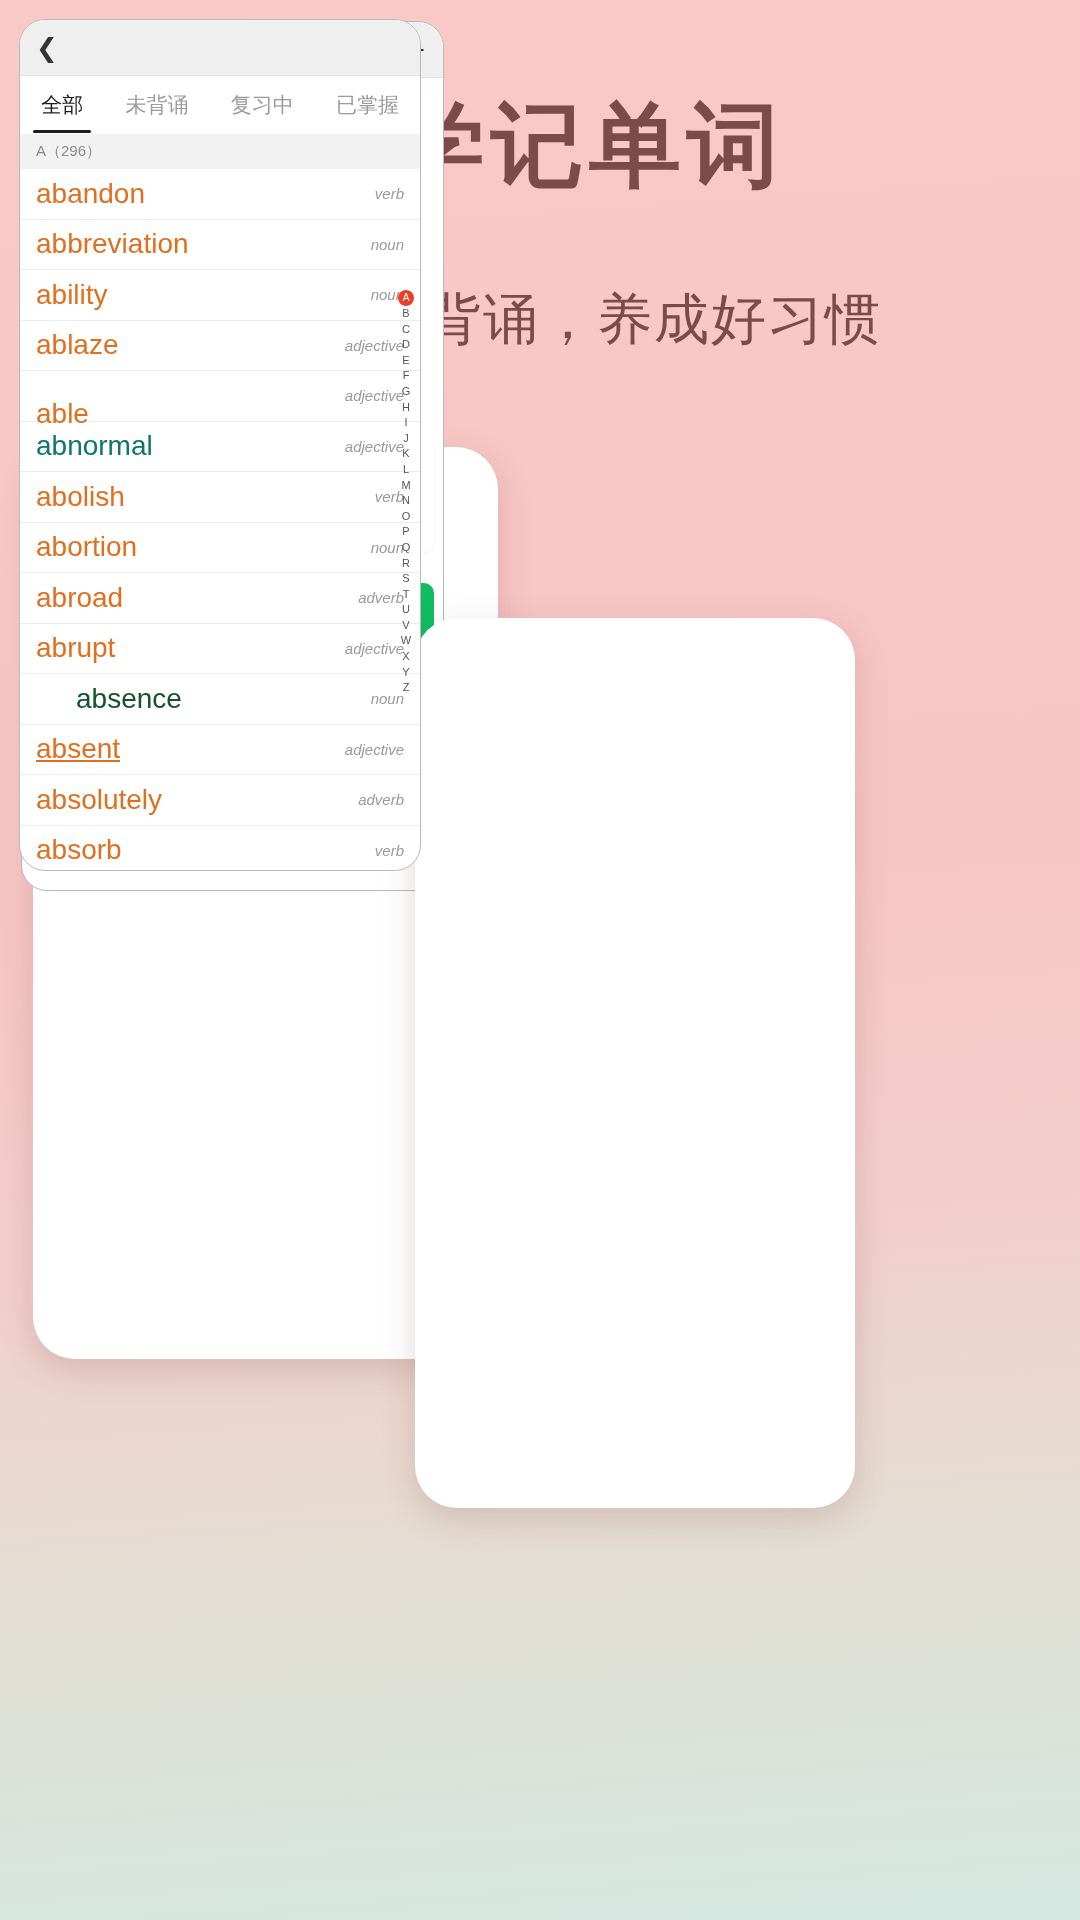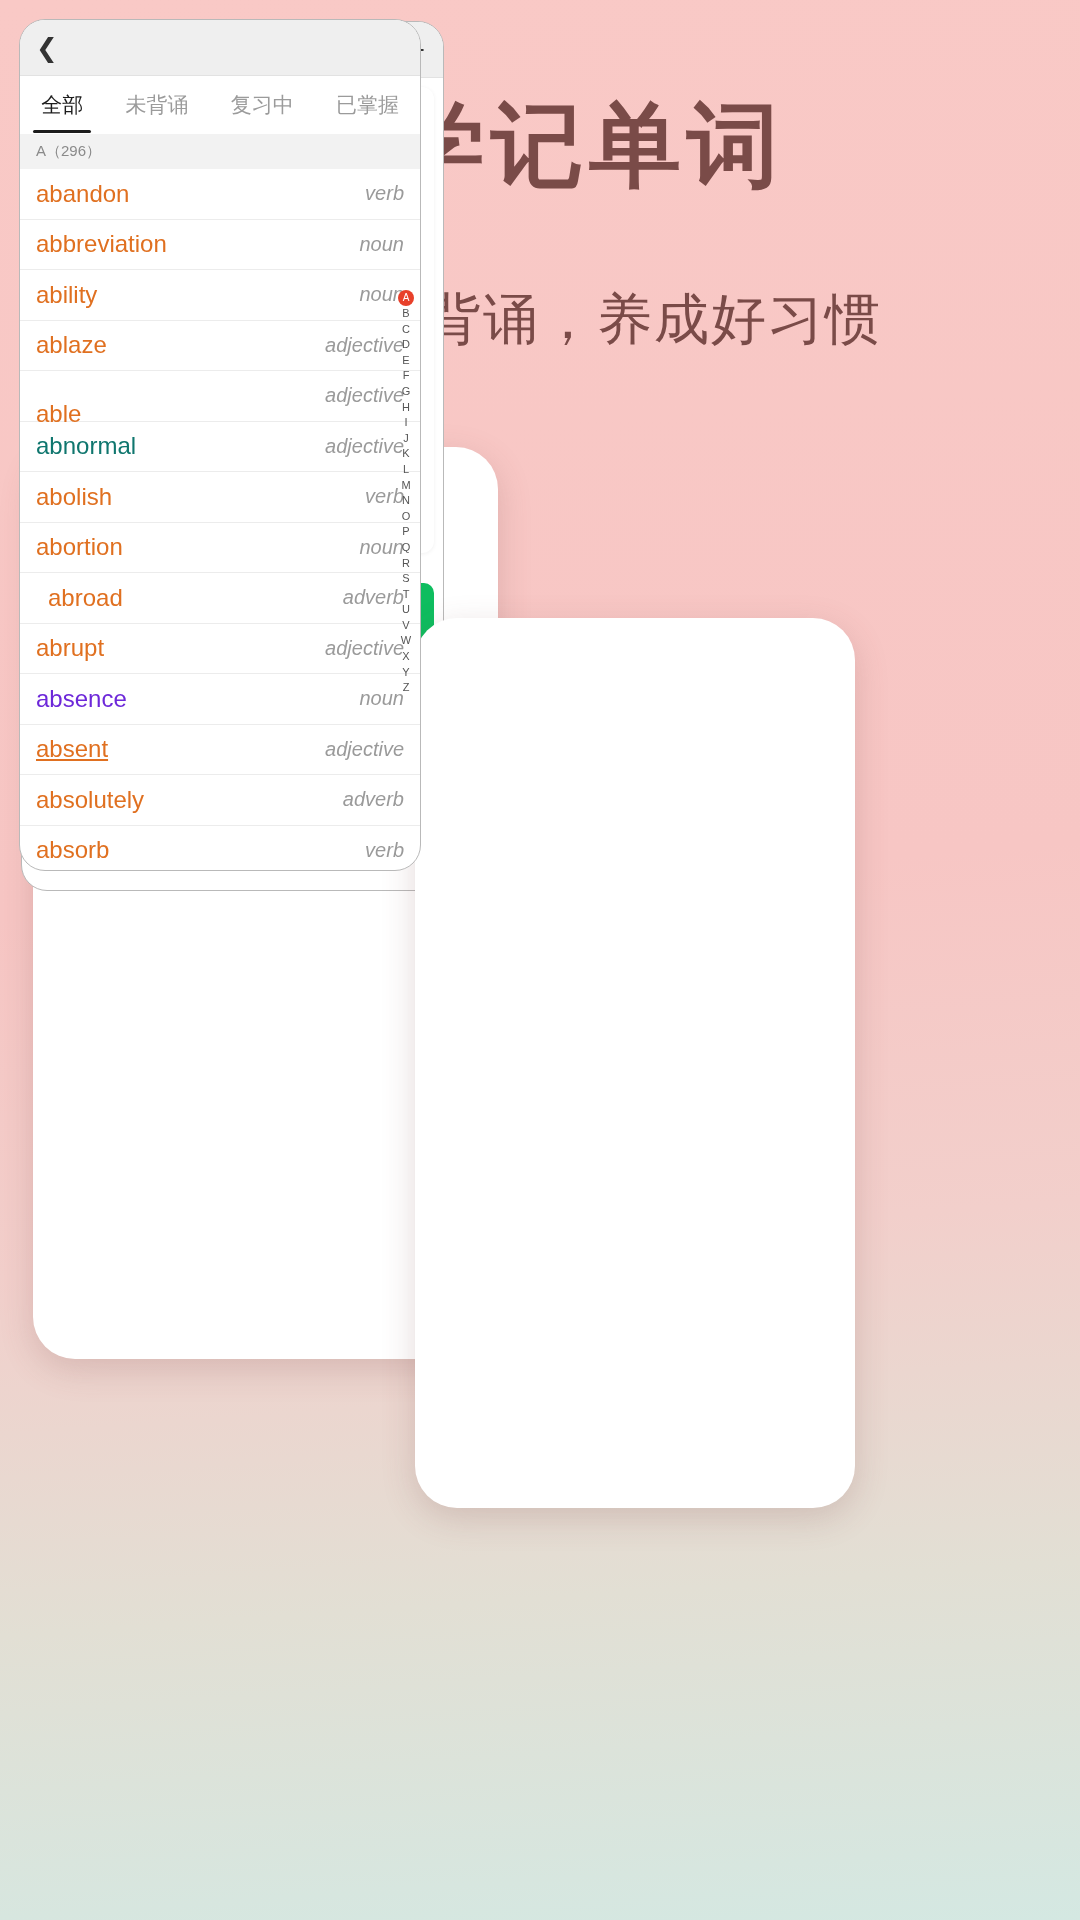--- a/index.html
+++ b/index.html
@@ -109,22 +109,22 @@
   .tab.active { color: #1c1c1c; font-weight: 500; }
   .tab.active::after {
     content: ""; position: absolute; left: -6px; right: -6px; bottom: -8px;
     height: 3px; background: #1c1c1c; border-radius: 2px;
   }
   .group-head { background: #f2f2f2; padding: 8px 16px; font-size: 15px; color: #8a8a8a; }
   .word-row {
     display: flex; align-items: center; justify-content: space-between;
     padding: 0 16px; height: 50.5px; border-bottom: 1px solid #ececec;
   }
-  .word { font-size: 24px; }
-  .pos { font-size: 20px; color: #9a9a9a; font-style: italic; }
+  .word { font-size: 28px; }
+  .pos { font-size: 15px; color: #9a9a9a; font-style: italic; }
   .index-rail {
     position: absolute; right: 3px; top: 270px; width: 22px;
     display: flex; flex-direction: column; align-items: center;
   }
   .idx { font-size: 11px; color: #555; line-height: 15.6px; }
   .idx.cur {
     background: #e8402a; color: #fff; width: 16px; height: 16px; border-radius: 50%;
     display: flex; align-items: center; justify-content: center; font-size: 10px; line-height: 1;
   }
 </style>
@@ -247,29 +247,29 @@
       </div>
       <div class="word-row">
         <span class="word" style="color: rgb(224, 112, 32);">abolish</span>
         <span class="pos">verb</span>
       </div>
       <div class="word-row">
         <span class="word" style="color: rgb(224, 112, 32);">abortion</span>
         <span class="pos">noun</span>
       </div>
       <div class="word-row">
-        <span class="word" style="color: rgb(224, 112, 32); margin-left: 12px;">abroad</span>
+        <span class="word" style="color: rgb(224, 112, 32);">abroad</span>
         <span class="pos">adverb</span>
       </div>
       <div class="word-row">
         <span class="word" style="color: rgb(224, 112, 32); text-align: center;">abrupt</span>
         <span class="pos">adjective</span>
       </div>
       <div class="word-row">
-        <span class="word" style="color: #6d28d9;">absence</span>
+        <span class="word" style="color: #14532d; margin-left: 40px;">absence</span>
         <span class="pos">noun</span>
       </div>
       <div class="word-row">
         <span class="word" style="color: rgb(224, 112, 32); text-decoration: underline;">absent</span>
         <span class="pos">adjective</span>
       </div>
       <div class="word-row">
         <span class="word" style="color: rgb(224, 112, 32);">absolutely</span>
         <span class="pos">adverb</span>
       </div>

